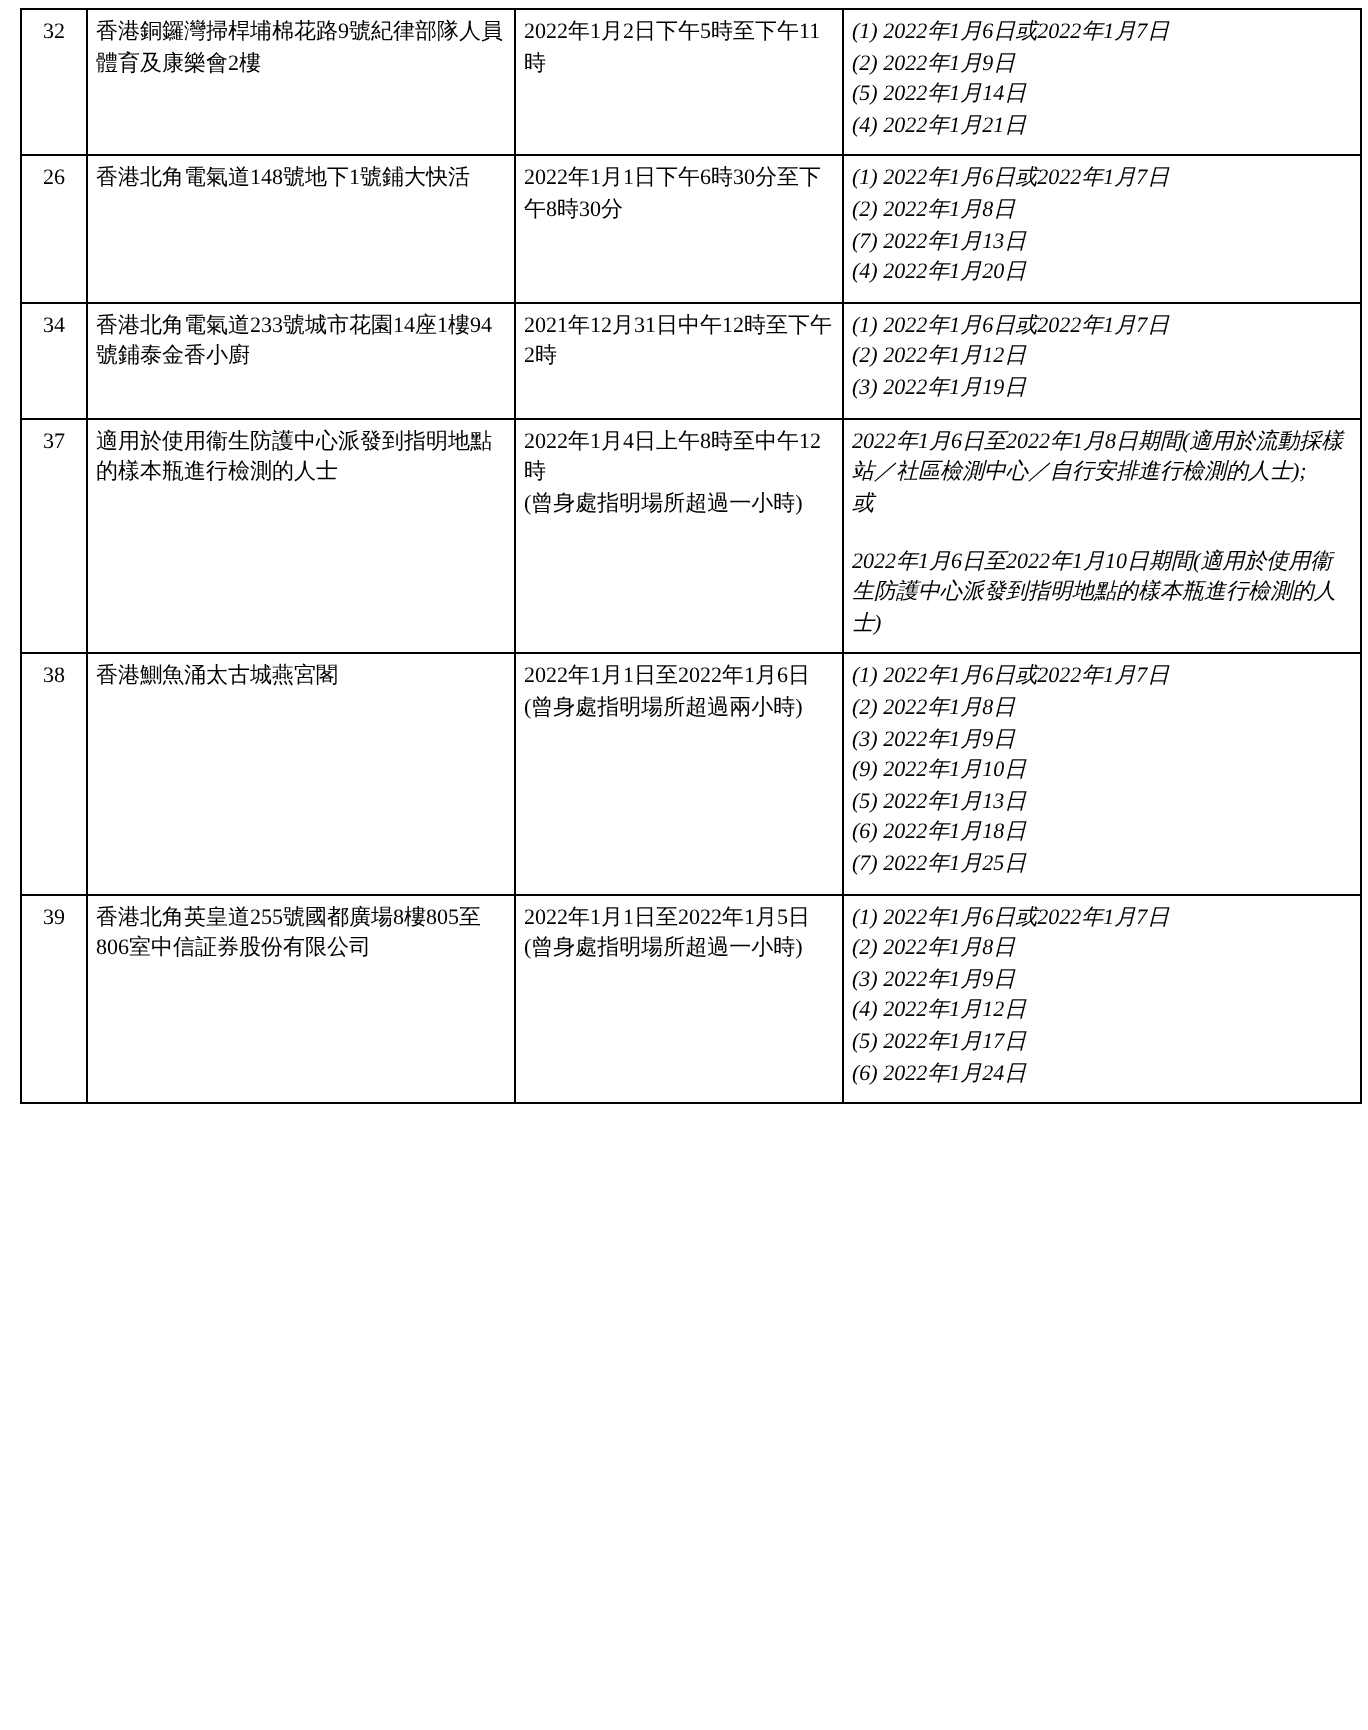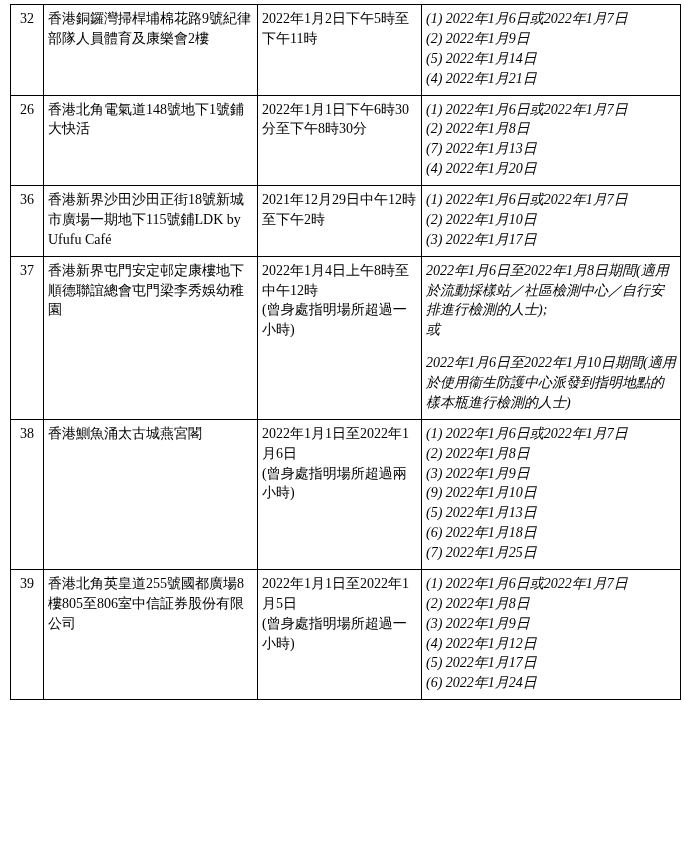--- a/index.html
+++ b/index.html
@@ -23,21 +23,21 @@
   table.listing {
     border-collapse: collapse;
     width: 664px;
     margin: 4px 10px 0 10px;
     table-layout: fixed;
   }
   table.listing td {
     border: 1px solid #000000;
     vertical-align: top;
     padding: 4px 4px 6px 4px;
-    font-size: 14px;
+    font-size: 11px;
     line-height: 1.42;
   }
   td.c-num {
     width: 24px;
     text-align: center;
     padding-left: 2px;
     padding-right: 2px;
     white-space: nowrap;
   }
   td.c-place {
@@ -96,40 +96,40 @@
           </td>
         <td class="c-dates">
           <span class="line">(1) 2022年1月6日或2022年1月7日</span>
           <span class="line">(2) 2022年1月8日</span>
           <span class="line">(7) 2022年1月13日</span>
           <span class="line">(4) 2022年1月20日</span>
         </td>
       </tr>
       <tr>
         <td class="c-num">
-            <span class="line">36</span>
+            <span class="line">34</span>
           </td>
         <td class="c-place">
-            <span class="line">香港新界沙田沙田正街18號新城市廣場一期地下115號鋪LDK by Ufufu Café</span>
+            <span class="line">香港北角電氣道233號城市花園14座1樓94號鋪泰金香小廚</span>
           </td>
         <td class="c-time">
-            <span class="line">2021年12月29日中午12時至下午2時</span>
+            <span class="line">2021年12月31日中午12時至下午2時</span>
           </td>
         <td class="c-dates">
           <span class="line">(1) 2022年1月6日或2022年1月7日</span>
-          <span class="line">(2) 2022年1月10日</span>
-          <span class="line">(3) 2022年1月17日</span>
+          <span class="line">(2) 2022年1月12日</span>
+          <span class="line">(3) 2022年1月19日</span>
         </td>
       </tr>
       <tr>
         <td class="c-num">
             <span class="line">37</span>
           </td>
         <td class="c-place">
-            <span class="line">香港新界屯門安定邨定康樓地下順德聯誼總會屯門梁李秀娛幼稚園</span>
+            <span class="line">適用於使用衞生防護中心派發到指明地點的樣本瓶進行檢測的人士</span>
           </td>
         <td class="c-time">
           <span class="line">2022年1月4日上午8時至中午12時</span>
           <span class="line">(曾身處指明場所超過一小時)</span>
         </td>
         <td class="c-dates">
           <span class="line">2022年1月6日至2022年1月8日期間(適用於流動採樣站／社區檢測中心／自行安排進行檢測的人士);</span>
           <span class="line">或</span>
           <span class="gap"></span>
           <span class="line">2022年1月6日至2022年1月10日期間(適用於使用衞生防護中心派發到指明地點的樣本瓶進行檢測的人士)</span>

